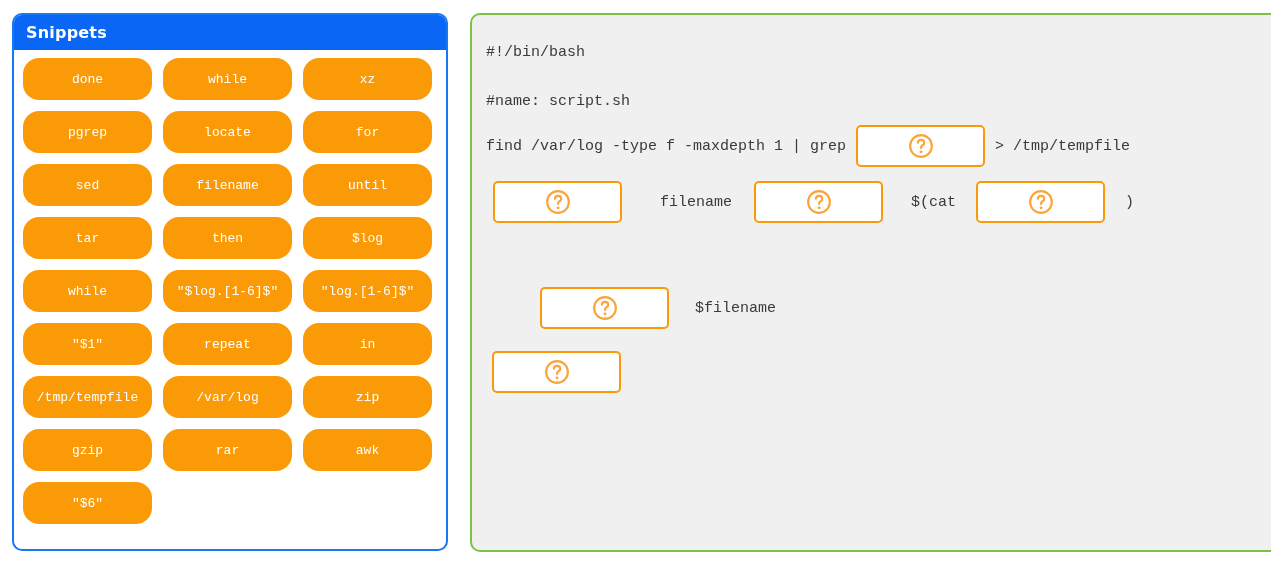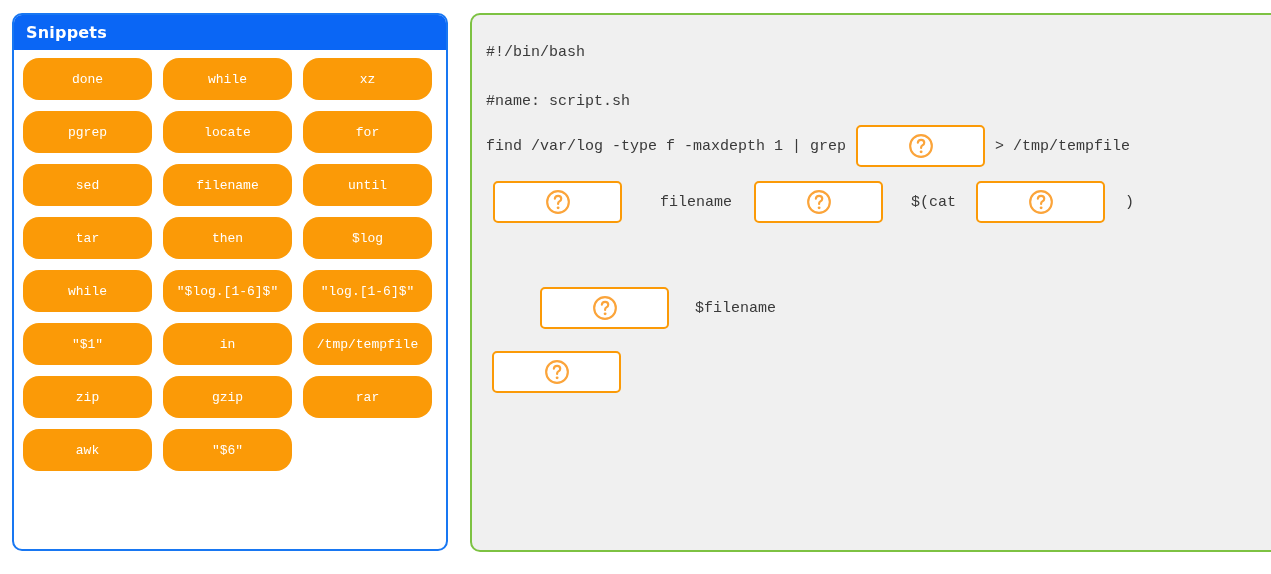--- a/index.html
+++ b/index.html
@@ -194,22 +194,24 @@
         <button class="snippet-chip">sed</button>
         <button class="snippet-chip">filename</button>
         <button class="snippet-chip">until</button>
         <button class="snippet-chip">tar</button>
         <button class="snippet-chip">then</button>
         <button class="snippet-chip">$log</button>
         <button class="snippet-chip">while</button>
         <button class="snippet-chip">"$log.[1-6]$"</button>
         <button class="snippet-chip">"log.[1-6]$"</button>
         <button class="snippet-chip">"$1"</button>
+        <button class="snippet-chip">repeat</button>
         <button class="snippet-chip">in</button>
         <button class="snippet-chip">/tmp/tempfile</button>
+        <button class="snippet-chip">/var/log</button>
         <button class="snippet-chip">zip</button>
         <button class="snippet-chip">gzip</button>
         <button class="snippet-chip">rar</button>
         <button class="snippet-chip">awk</button>
         <button class="snippet-chip">"$6"</button>
       </div>
     </div>
   </div>
 
   <div id="code-panel">

